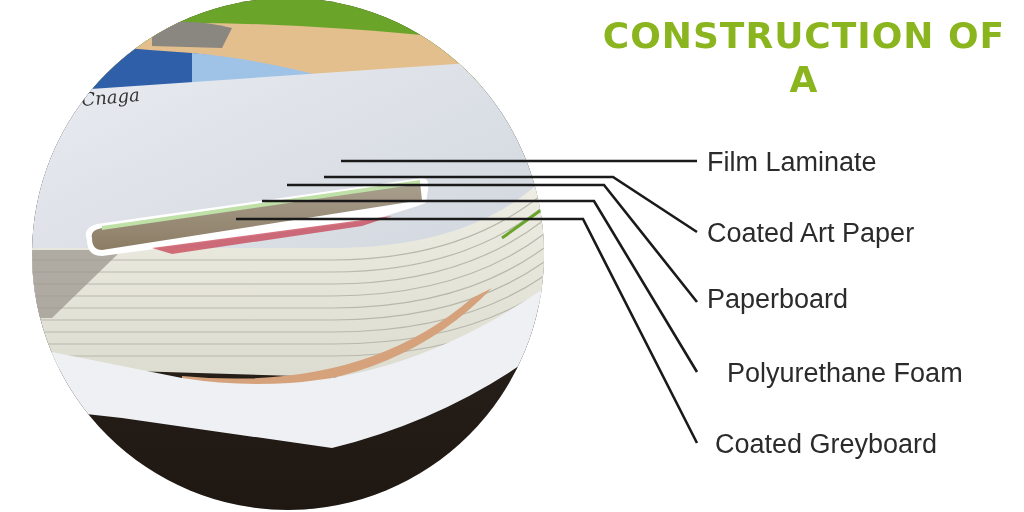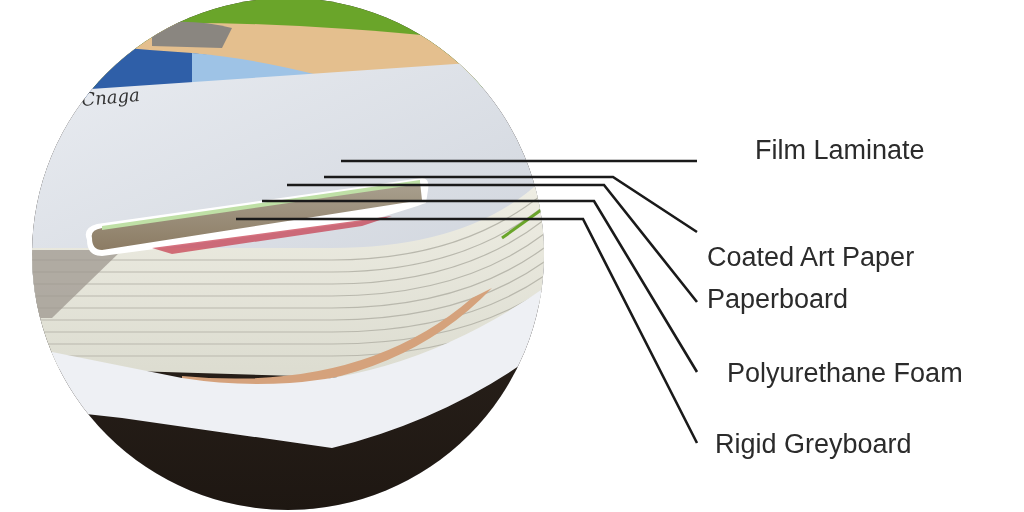--- a/index.html
+++ b/index.html
@@ -89,29 +89,30 @@
     <path d="M470 240 L512 210" stroke="#6aa52a" stroke-width="3"></path>
 
     <path d="M55 242 Q50 230 65 226 L390 180 Q398 180 396 192 L394 205 Q380 210 340 222 L70 258 Q55 258 55 242 Z" fill="#ffffff"></path>
     <path d="M60 240 Q58 232 70 230 L388 184 L390 202 L70 252 Q60 252 60 240 Z" fill="url(#foam)"></path>
     <path d="M70 228 L388 182 L388 186 L70 232 Z" fill="#bfe0a6"></path>
     <path d="M120 250 L360 218 L330 228 L140 256 Z" fill="#c6384a" opacity="0.7"></path>
   </svg>
 </div>
 
 <div class="title">
+  <span class="line1">CONSTRUCTION OF A</span>
 </div>
 
 <svg class="leaders" width="1024" height="512" viewBox="0 0 1024 512">
   <g stroke="#1a1a1a" stroke-width="2.6" fill="none" stroke-linejoin="miter">
     <polyline points="341,161 697,161"></polyline>
     <polyline points="324,177 613,177 697,232"></polyline>
     <polyline points="287,185 604,185 697,302"></polyline>
     <polyline points="262,201 594,201 697,372"></polyline>
     <polyline points="236,219 583,219 697,443"></polyline>
   </g>
 </svg>
 
-<div class="label" style="left:707px; top:135px;margin-left:48px;">Film Laminate</div>
-<div class="label" style="left:707px; top:218px;margin-top:24px;">Coated Art Paper</div>
+<div class="label" style="left:707px; top:147px;">Film Laminate</div>
+<div class="label" style="left:707px; top:218px;">Coated Art Paper</div>
 <div class="label" style="left:707px; top:284px;">Paperboard</div>
 <div class="label" style="left:727px; top:358px;">Polyurethane Foam</div>
-<div class="label" style="left:715px; top:429px;">Rigid Greyboard</div>
+<div class="label" style="left:715px; top:429px;">Coated Greyboard</div>
 
 </body></html>

